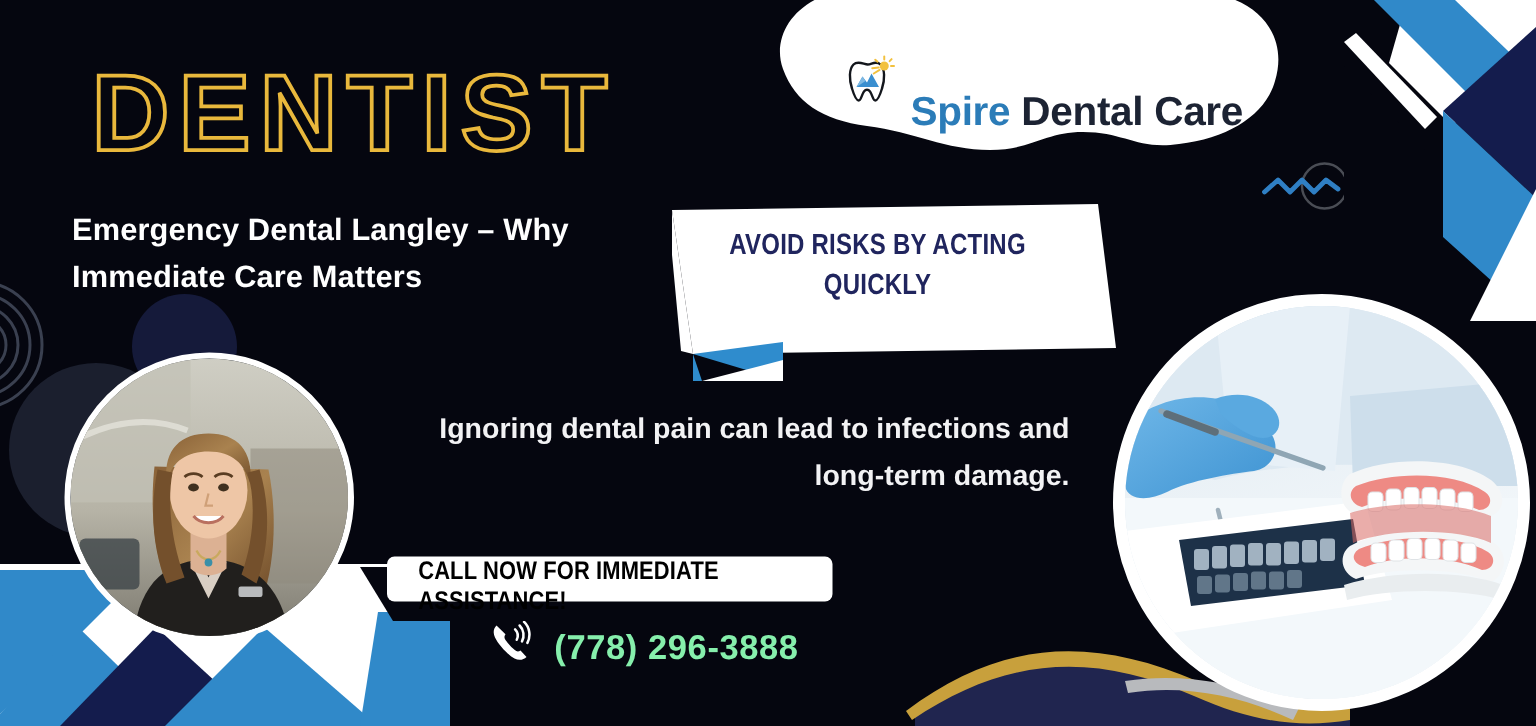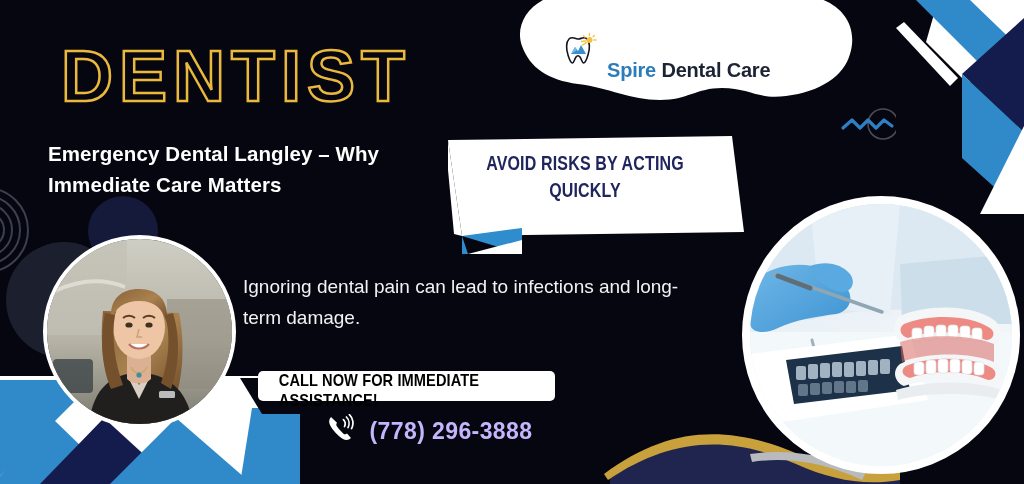--- a/index.html
+++ b/index.html
@@ -31,21 +31,21 @@
   }
   .squiggle { left:838px; top:104px; width:70px; height:42px; }
 
   
   .logo-blob { left:500px; top:-16px; width:376px; height:124px; }
   .logo-wrap {
     position:absolute; left:560px; top:20px;
     display:flex; align-items:center; gap:9px;
   }
   .logo-text {
-    font-size:20px; font-weight:bold; letter-spacing:-0.2px;
+    font-size:27px; font-weight:bold; letter-spacing:-0.2px;
     white-space:nowrap;
     margin-top:39px;
   }
   .logo-text .spire { color:#2b7cb8; }
   .logo-text .dental { color:#1c2333; }
 
   
   .headline {
     position:absolute; left:46px; top:40px;
     font-size:72px; font-weight:bold; letter-spacing:6px;
@@ -71,23 +71,24 @@
     color:#20255e;
     line-height:1.38;
     letter-spacing:0.2px;
     transform:scaleX(0.82);
     transform-origin:center top;
   }
 
   
   .body-copy {
     position:absolute; left:243px; top:272px;
-    width:470px; text-align:left;
+    width:470px; text-align:right;
     font-size:19px; color:#f2f2f4;
     line-height:1.62;
+    font-weight:bold;
   }
 
   
   .cta-pill {
     position:absolute; left:258px; top:371px;
     width:297px; height:30px;
     background:#ffffff; border-radius:5px;
     display:flex; align-items:flex-start; justify-content:center;
   }
   .cta-pill span {
@@ -96,21 +97,21 @@
     transform:scaleX(0.86);
   }
 
   
   .phone-row {
     position:absolute; left:258px; top:414px;
     width:342px;
     display:flex; align-items:center; justify-content:center; gap:12px;
   }
   .phone-number {
-    font-size:23px; font-weight:bold; color:#c4b5fd;
+    font-size:23px; font-weight:bold; color:#86efac;
     letter-spacing:0.4px;
   }
 
   
   .photo-woman {
     left:43px; top:235px; width:193px; height:193px;
     border-radius:50%;
     border:4px solid #ffffff;
     overflow:hidden;
     background:#2e3338;

